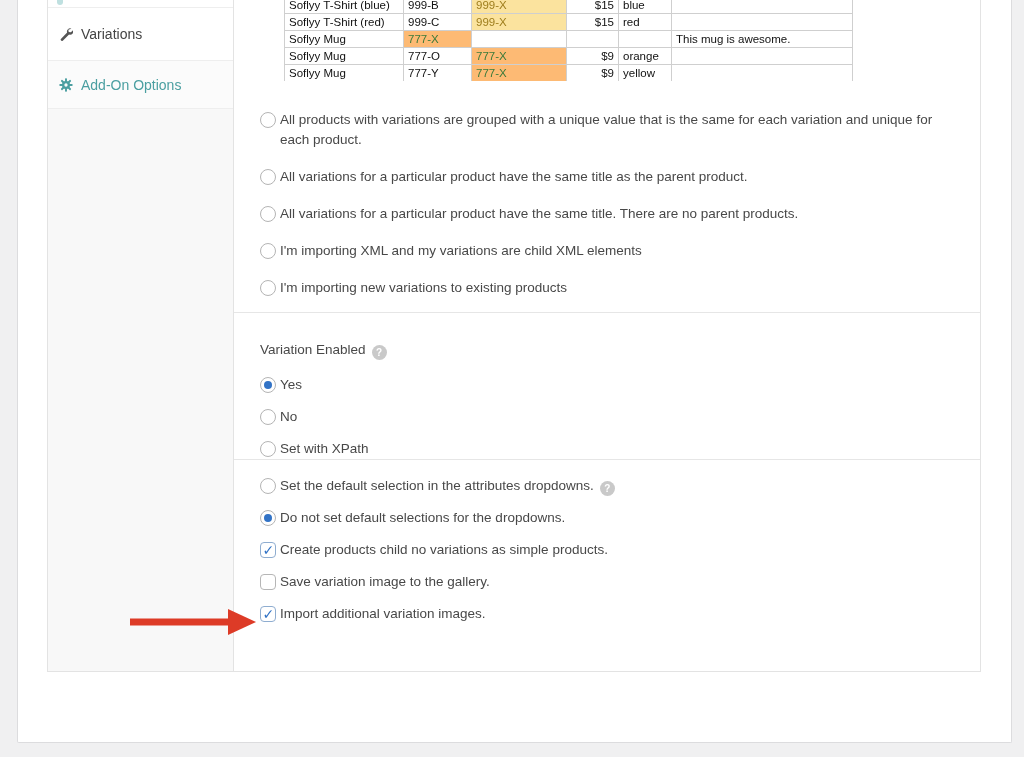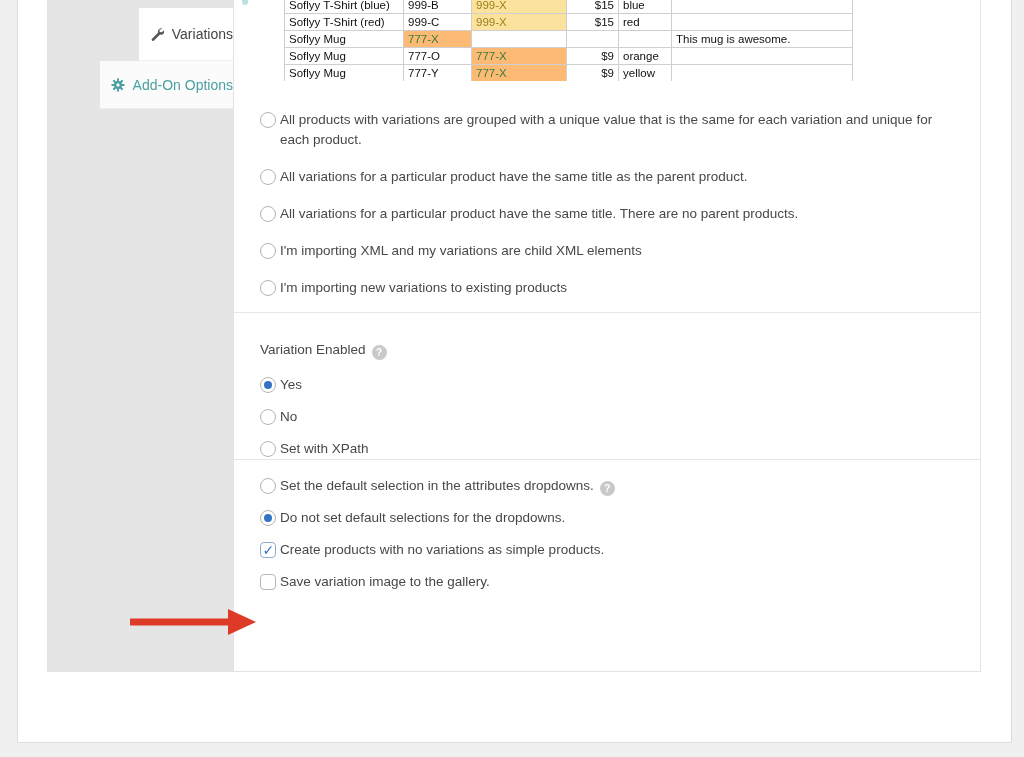--- a/index.html
+++ b/index.html
@@ -27,22 +27,21 @@
     border-right:1px solid #e3e3e3;
     border-bottom:1px solid #e3e3e3;
     display:flex;
   }
 
   
   .sidebar {
     width:186px; min-width:186px;
     border-right:1px solid #e3e3e3;
     display:flex; flex-direction:column;
-    background:#e5e5e5;
-    align-items:flex-end;
+    background:#1d4ed8;
   }
   .side-stub {
     height:8px; background:#fff; border-bottom:1px solid #eee;
     position:relative;
   }
   .side-stub .stub-icon {
     position:absolute; left:9px; top:0; width:6px; height:5px;
     background:#bfe0e0; border-radius:0 0 3px 3px;
   }
   .side-item {
@@ -270,25 +269,29 @@
         <div class="opt-row tight">
           <span class="radio"></span>
           <label><span>Set the default selection in the attributes dropdowns.</span><span class="help-icon"></span></label>
         </div>
         <div class="opt-row tight">
           <span class="radio selected"></span>
           <label>Do not set default selections for the dropdowns.</label>
         </div>
         <div class="opt-row tight">
           <span class="checkbox checked"></span>
-          <label>Create products with no variations as simple products.</label>
+          <label>Create products child no variations as simple products.</label>
         </div>
         <div class="opt-row tight">
           <span class="checkbox"></span>
           <label>Save variation image to the gallery.</label>
+        </div>
+        <div class="opt-row tight">
+          <span class="checkbox checked"></span>
+          <label>Import additional variation images.</label>
         </div>
       </div>
 
     </div>
   </div>
 </div>
 
 <svg class="red-arrow" width="130" height="32" viewBox="0 0 130 32">
   <rect x="2" y="12.5" width="101" height="7" fill="#dd3b27"></rect>
   <polygon points="100,3 128,16 100,29" fill="#dd3b27"></polygon>

